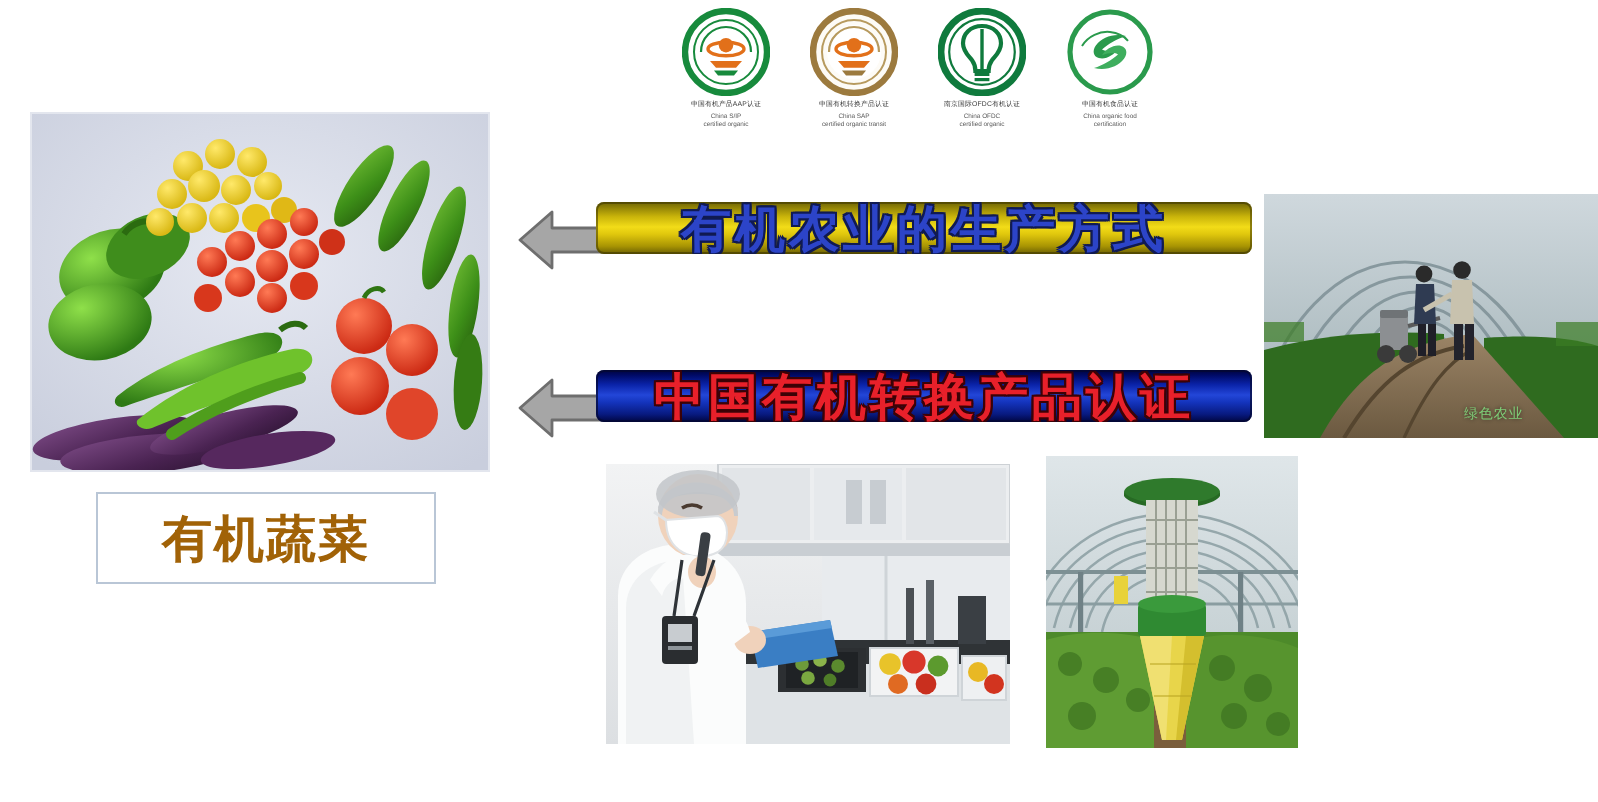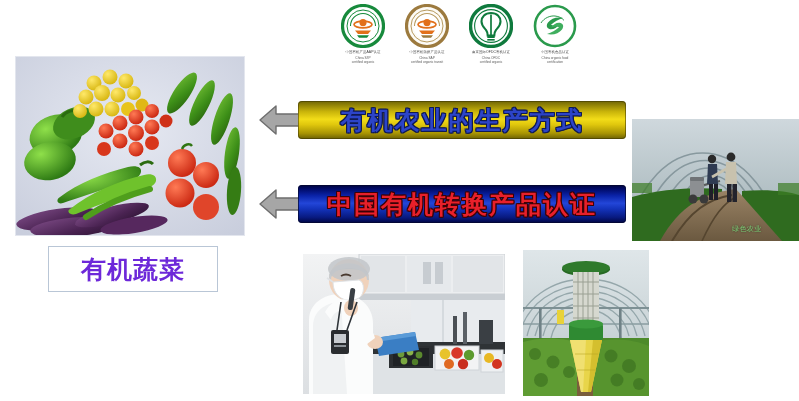--- a/index.html
+++ b/index.html
@@ -38,34 +38,34 @@
   }
   .produce-photo svg{display:block;width:100%;height:100%;}
 
   
   .veg-caption{
     position:absolute;left:48px;top:246px;width:168px;height:44px;
     border:1px solid #b9c6d6;background:#ffffff;
     display:flex;align-items:center;justify-content:center;
   }
   .veg-caption span{
-    font-size:25px;font-weight:bold;color:#6d28d9;
+    font-size:25px;font-weight:bold;color:#a16207;
     font-family:"DejaVu Sans","Liberation Sans",sans-serif;
     letter-spacing:1px;
   }
 
   
   .arrow{position:absolute;width:48px;height:36px;}
   .arrow svg{display:block;width:100%;height:100%;}
   .arrow-1{left:258px;top:102px;}
   .arrow-2{left:258px;top:186px;}
 
   
   .banner{
-    position:absolute;height:38px;border-radius:4px;
+    position:absolute;height:26px;border-radius:4px;
     display:flex;align-items:center;justify-content:center;
     overflow:hidden;
   }
   .banner span{
     font-family:"DejaVu Sans","Liberation Sans",sans-serif;
     font-size:25px;font-weight:bold;letter-spacing:2px;
     white-space:nowrap;line-height:1;
   }
   .banner-gold{
     left:298px;top:101px;width:328px;
@@ -92,21 +92,21 @@
   .banner-blue span{
     color:#e8202a;
     text-shadow:
       -1px -1px 0 #3c0206, 1px -1px 0 #3c0206,
       -1px  1px 0 #3c0206, 1px  1px 0 #3c0206,
        0   -1px 0 #3c0206, 0    1px 0 #3c0206,
       -1px  0   0 #3c0206, 1px  0   0 #3c0206;
   }
 
   
-  .photo{position:absolute;overflow:hidden;background:#9aa;margin-top:22px;}
+  .photo{position:absolute;overflow:hidden;background:#9aa;}
   .photo svg{display:block;width:100%;height:100%;}
   .photo-greenhouse{left:632px;top:97px;width:167px;height:122px;}
   .photo-lab{left:303px;top:232px;width:202px;height:140px;}
   .photo-trap{left:523px;top:228px;width:126px;height:146px;}
 
   .wm{
     position:absolute;right:4px;bottom:4px;
     font-size:7px;color:#7fe07f;opacity:.85;letter-spacing:.4px;
     font-family:"DejaVu Sans","Liberation Sans",sans-serif;
     text-shadow:0 0 2px rgba(0,0,0,.7);

